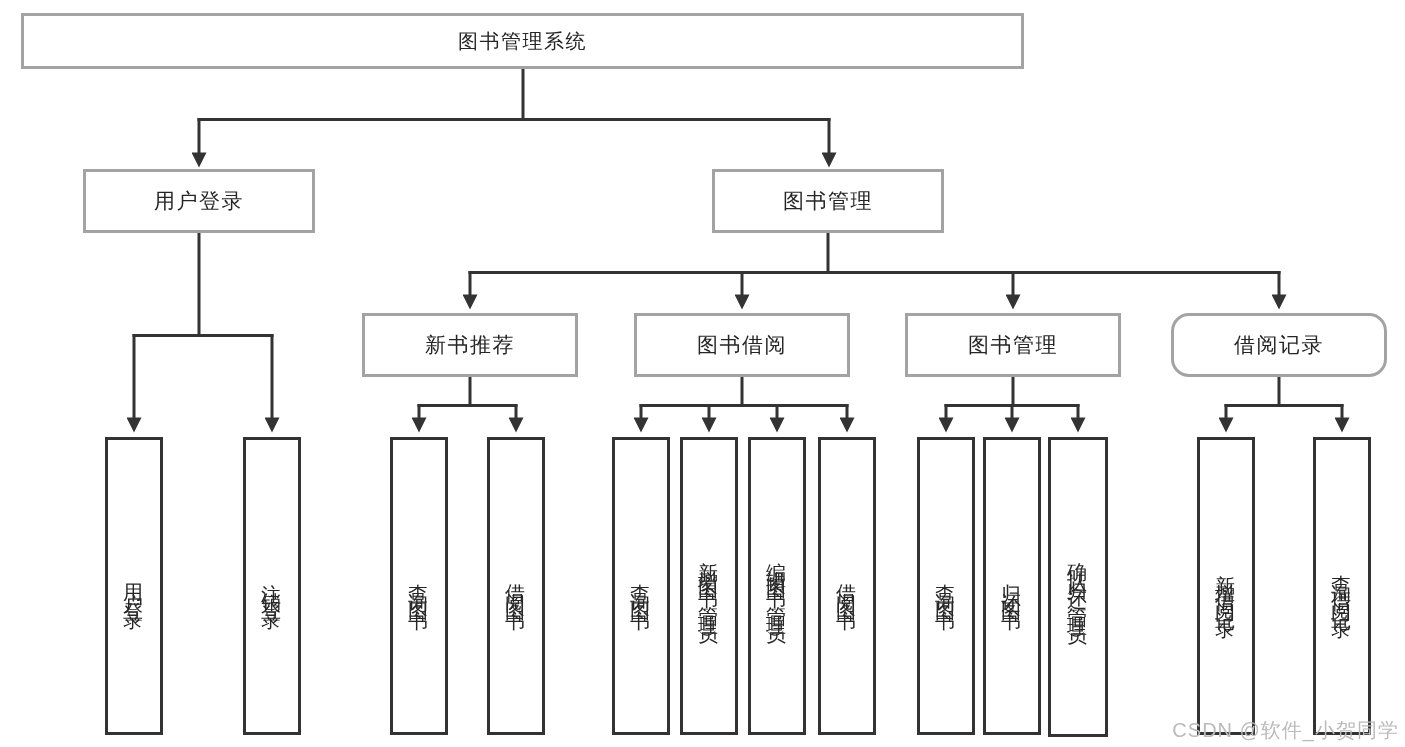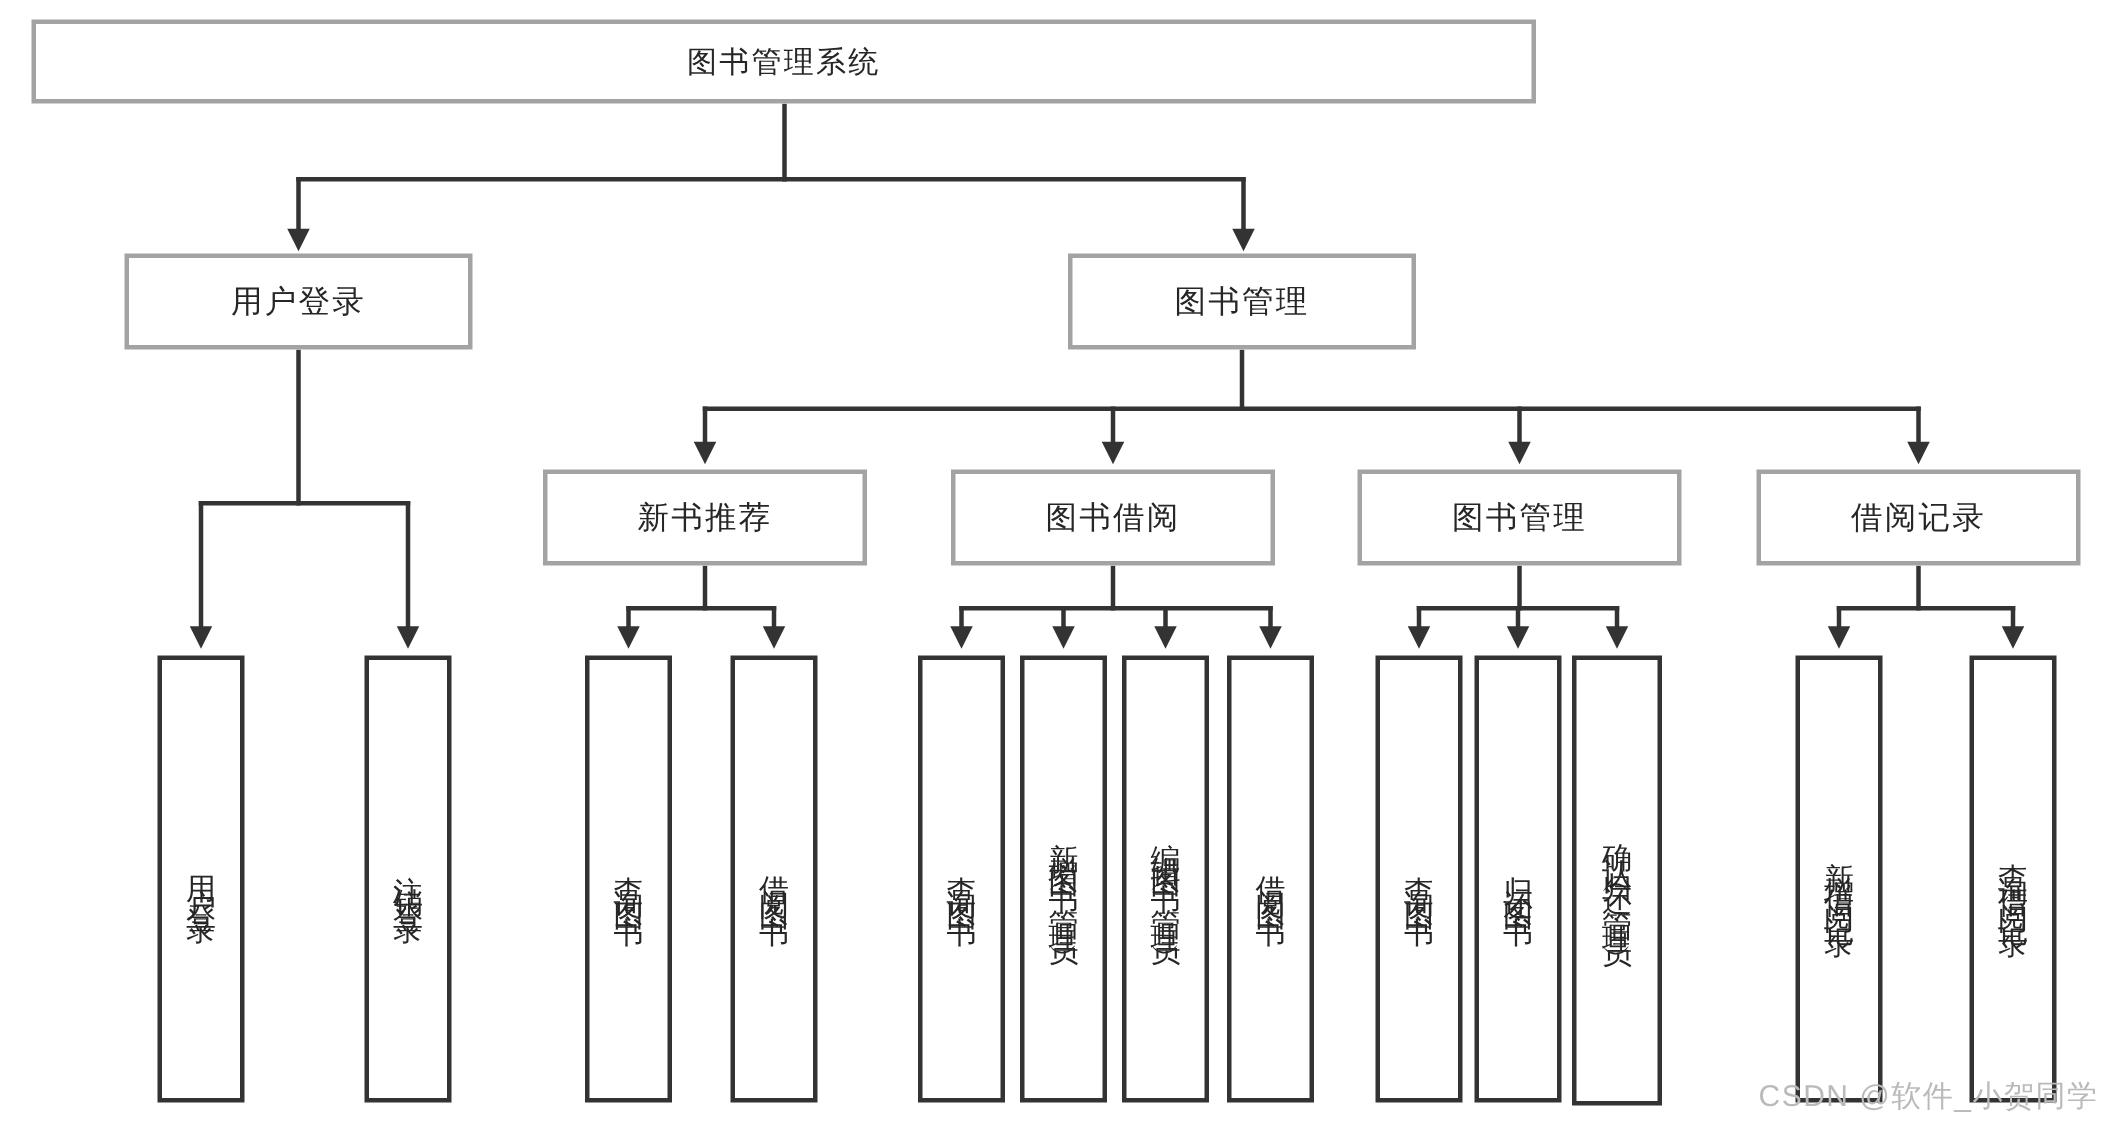--- a/index.html
+++ b/index.html
@@ -117,21 +117,21 @@
 
   <div class="node" style="left:634px; top:313px; width:216px; height:64px;">
     <span class="hlabel">图书借阅</span>
   </div>
   <div class="node" style="left:362px; top:313px; width:216px; height:64px;">
     <span class="hlabel">新书推荐</span>
   </div>
   <div class="node" style="left:905px; top:313px; width:216px; height:64px;">
     <span class="hlabel">图书管理</span>
   </div>
-  <div class="node" style="left:1171px; top:313px; width:216px; height:64px;">
+  <div class="node" style="left:1171px; top:313px; width:216px; height:64px;border-radius:18px;">
     <span class="hlabel">借阅记录</span>
   </div>
 
   <div class="leaf" style="left:105px; top:437px; width:58px; height:298px;">
     <span class="vlabel">用户登录</span>
   </div>
   <div class="leaf" style="left:243px; top:437px; width:58px; height:298px;">
     <span class="vlabel">注销登录</span>
   </div>
 

